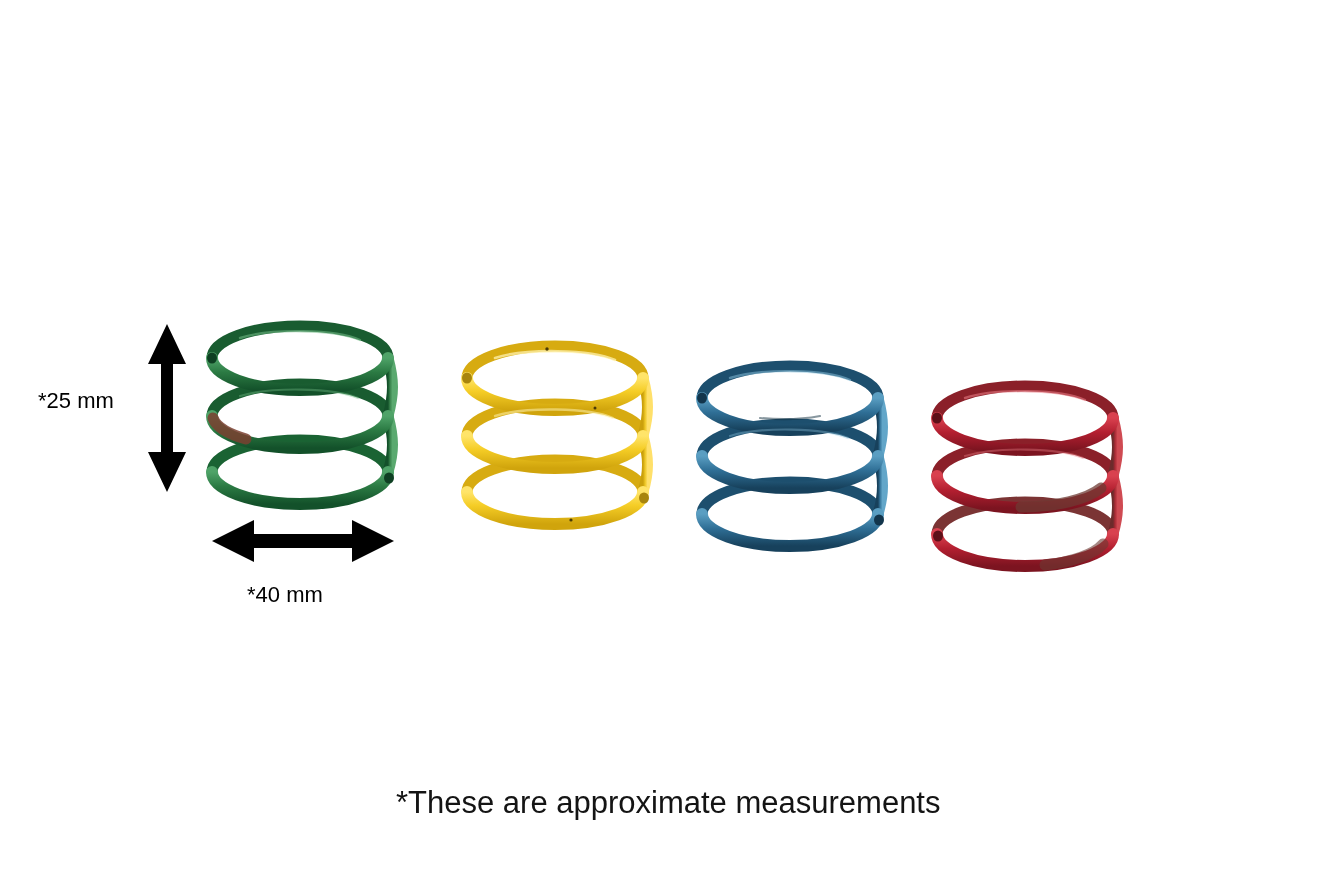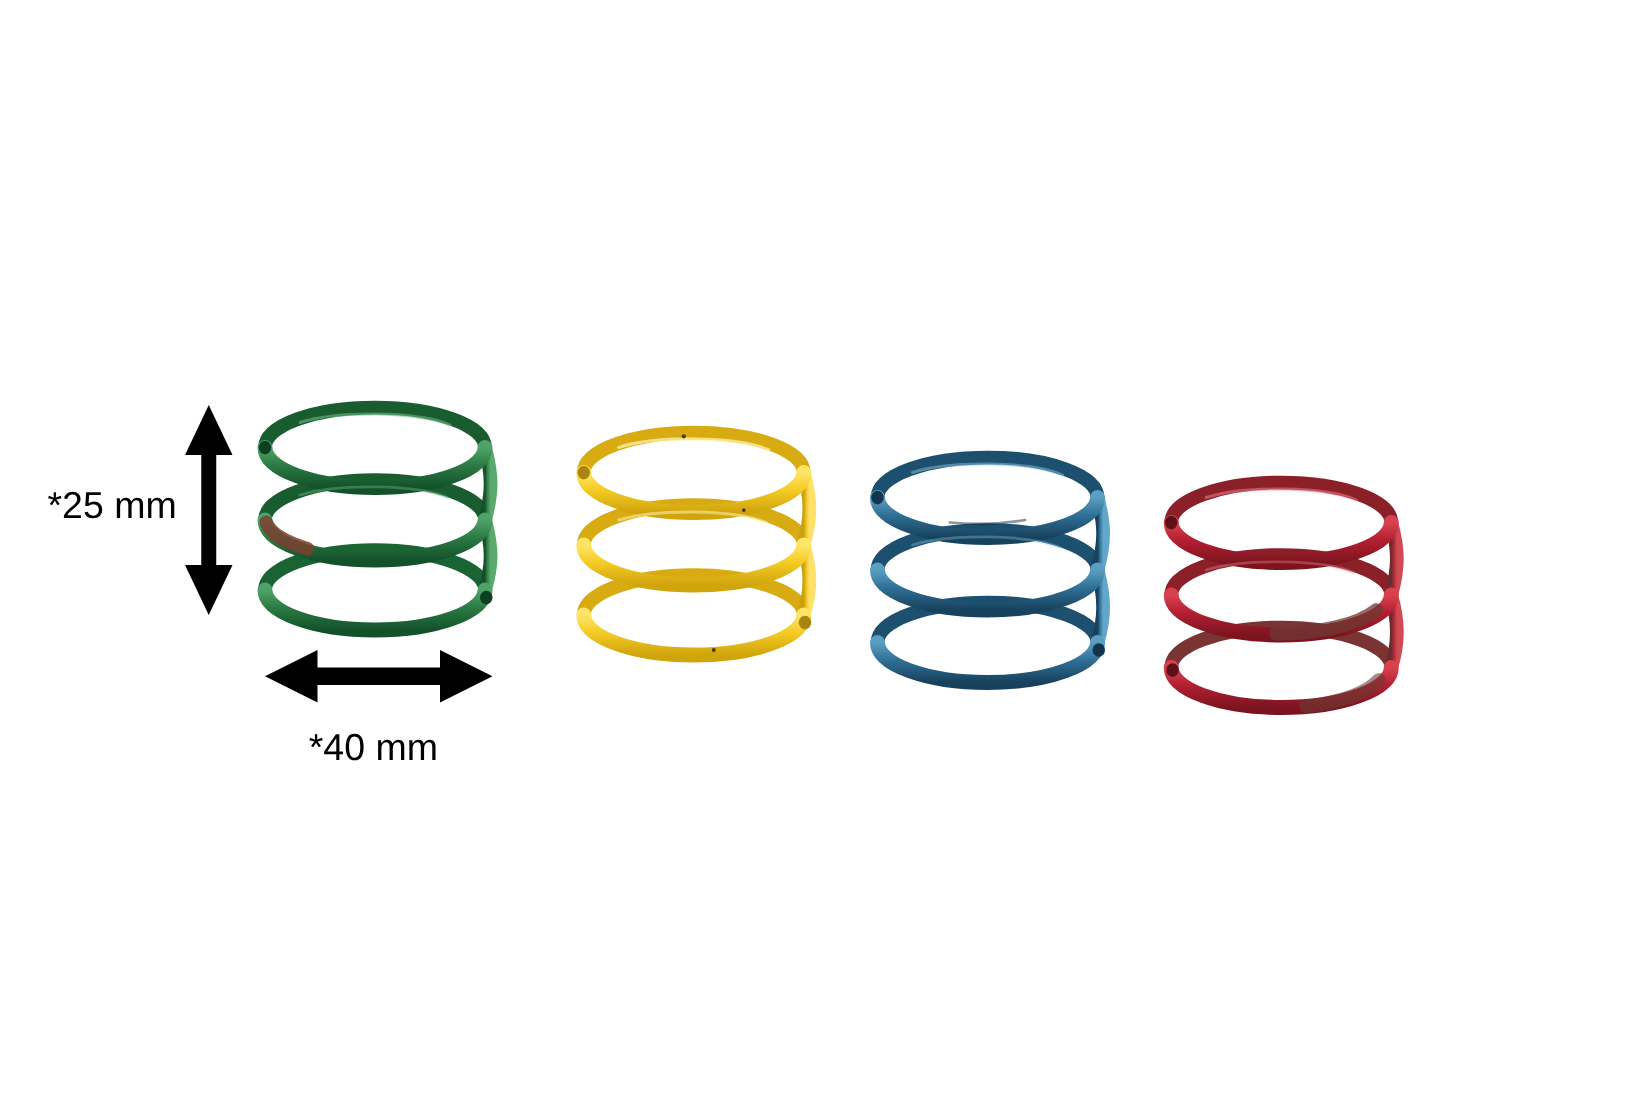--- a/index.html
+++ b/index.html
@@ -23,21 +23,21 @@
     height: 886px;
   }
 
   .spring {
     position: absolute;
   }
 
   .dim-label {
     position: absolute;
     font-family: "Liberation Sans", sans-serif;
-    font-size: 30px;
+    font-size: 22px;
     font-weight: 400;
     color: #000000;
     white-space: nowrap;
     letter-spacing: 0px;
   }
 
   #label-height {
     left: 38px;
     top: 388px;
   }
@@ -206,14 +206,15 @@
   <svg class="arrow-svg" id="arrow-horizontal" width="186" height="46" viewBox="0 0 186 46">
     <g fill="#000000">
       <polygon points="2,23 44,2 44,16 142,16 142,2 184,23 142,44 142,30 44,30 44,44"></polygon>
     </g>
   </svg>
 
   <div class="dim-label" id="label-height">*25 mm</div>
 
   <div class="dim-label" id="label-width">*40 mm</div>
 
+  <div id="caption">*These are approximate measurements</div>
 
 </div>
 
 </body></html>

